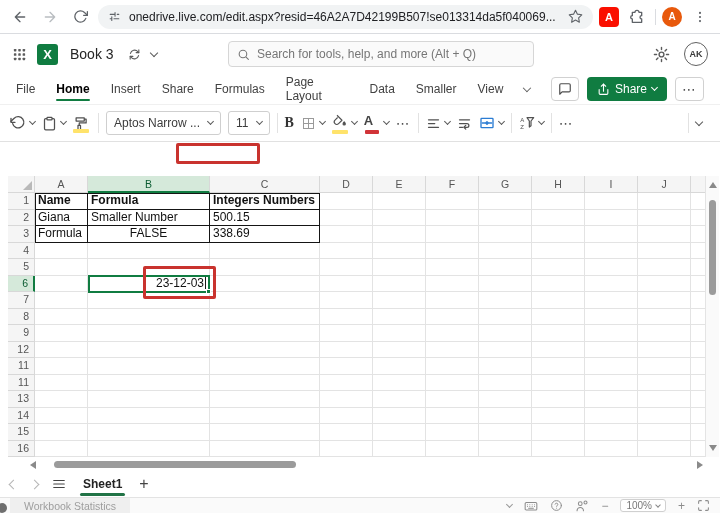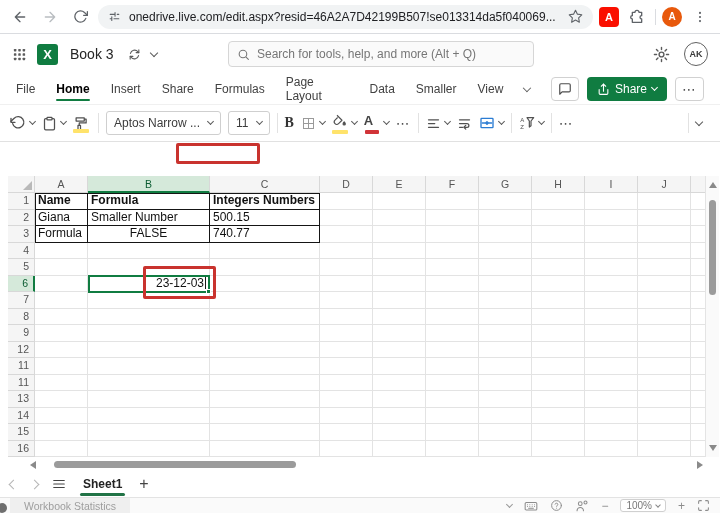--- a/index.html
+++ b/index.html
@@ -385,21 +385,21 @@
         <div class="cell" style="width: 53px;"></div>
         <div class="cell" style="width: 53px;"></div>
         <div class="cell" style="width: 53px;"></div>
         <div class="cell" style="width: 53px;"></div>
         <div class="cell" style="width: 15px;"></div>
       </div>
       <div class="grow">
         <div class="rowh">3</div>
         <div class="cell tblc" style="width: 53px;">Formula</div>
         <div class="cell tblc" style="width: 122px; text-align: center;">FALSE</div>
-        <div class="cell tblc" style="width: 110px;">740.77</div>
+        <div class="cell tblc" style="width: 110px;">338.69</div>
         <div class="cell" style="width: 53px;"></div>
         <div class="cell" style="width: 53px;"></div>
         <div class="cell" style="width: 53px;"></div>
         <div class="cell" style="width: 53px;"></div>
         <div class="cell" style="width: 53px;"></div>
         <div class="cell" style="width: 53px;"></div>
         <div class="cell" style="width: 53px;"></div>
         <div class="cell" style="width: 15px;"></div>
       </div>
       <div class="grow">

